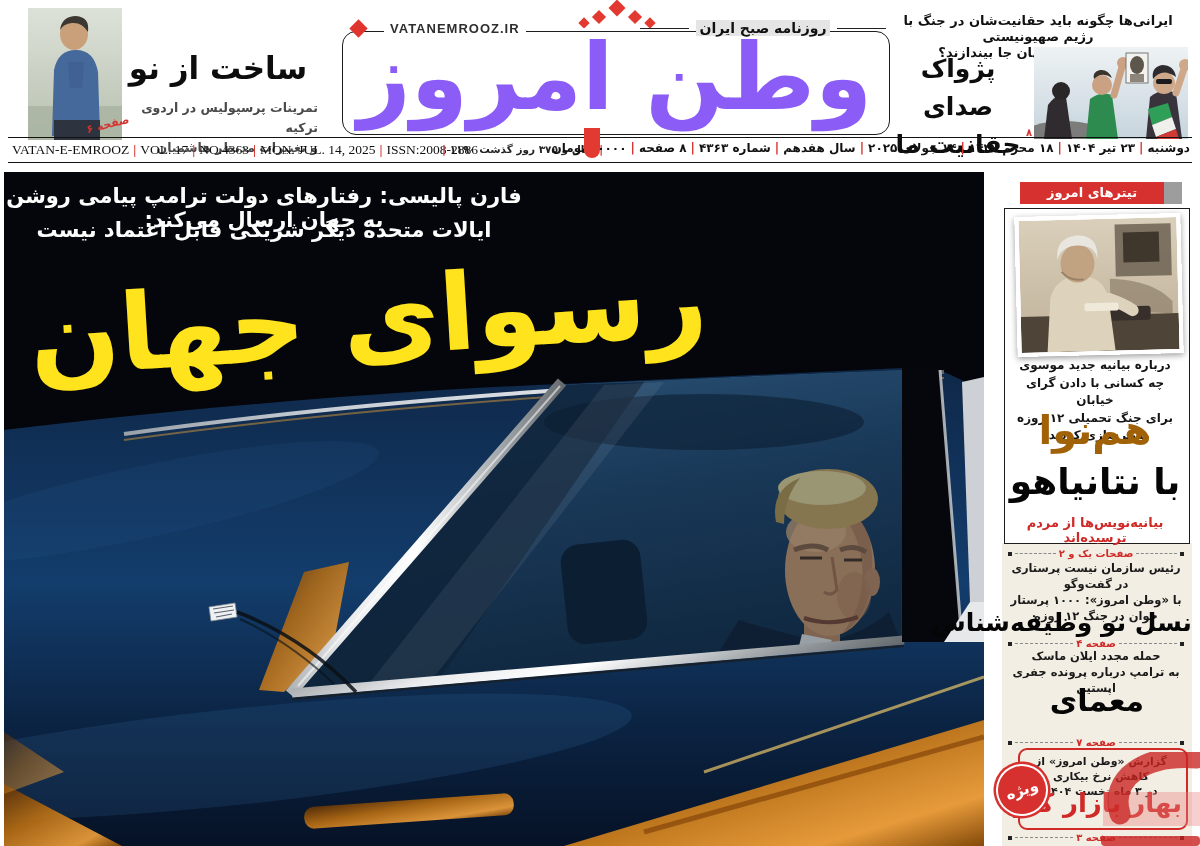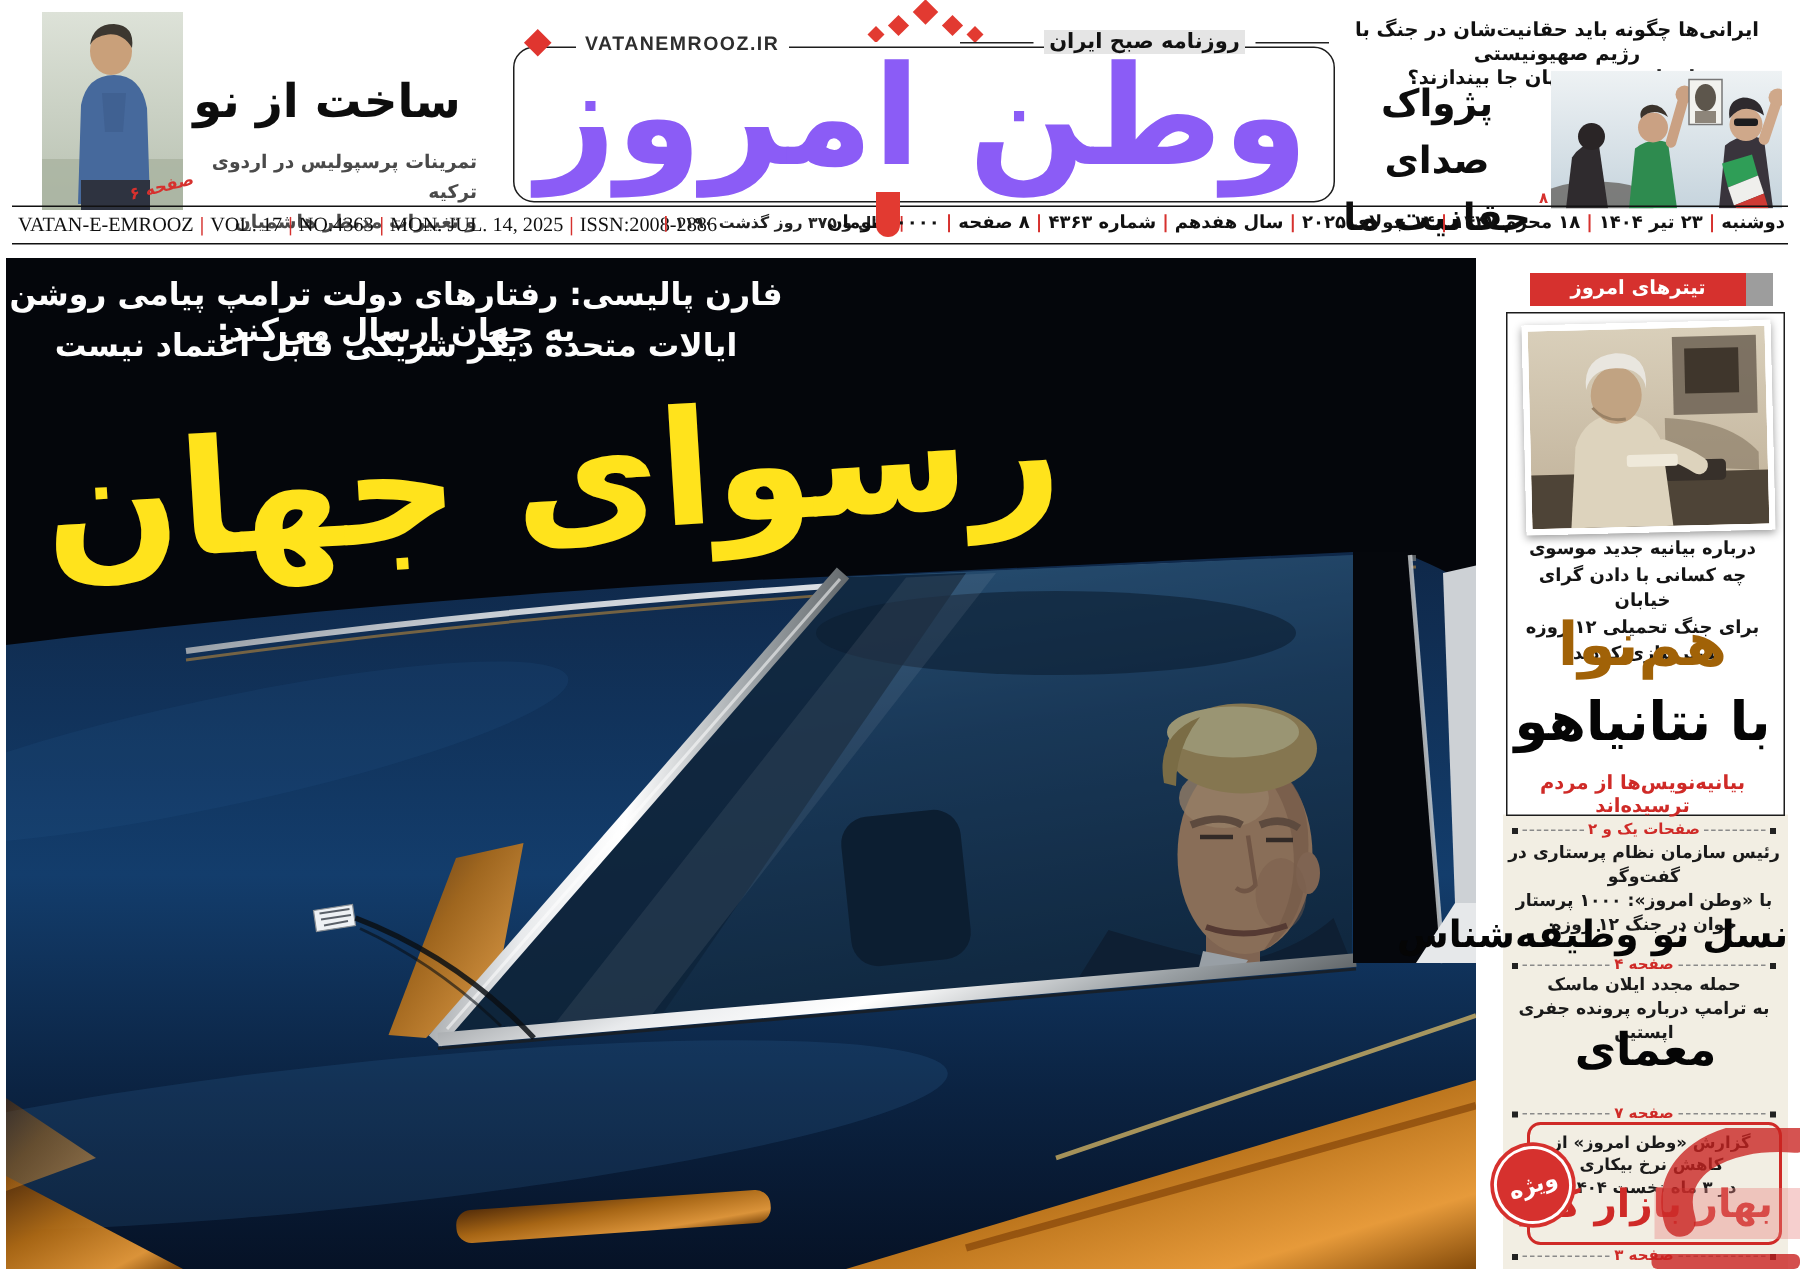--- a/index.html
+++ b/index.html
@@ -320,21 +320,21 @@
 
   <div class="abs divider" style="left:1008px;top:548px;">
     <span class="sq"></span>
       <span class="dash"></span>
     <span class="lbl rtl">صفحات یک و ۲</span>
     <span class="dash"></span>
       <span class="sq"></span>
   </div>
 
   <div class="abs s2-kick rtl">
-    <div>رئیس سازمان نظام پرستاری در گفت‌وگو</div>
+    <div>رئیس سازمان نیست پرستاری در گفت‌وگو</div>
     <div>با «وطن امروز»: ۱۰۰۰ پرستار جوان در جنگ ۱۲ روزه</div>
   </div>
   <div class="abs s2-head rtl">نسل نو وظیفه‌شناس</div>
   <div class="abs divider" style="left:1008px;top:638px;">
     <span class="sq"></span>
       <span class="dash"></span>
     <span class="lbl rtl">صفحه ۴</span>
     <span class="dash"></span>
       <span class="sq"></span>
   </div>

